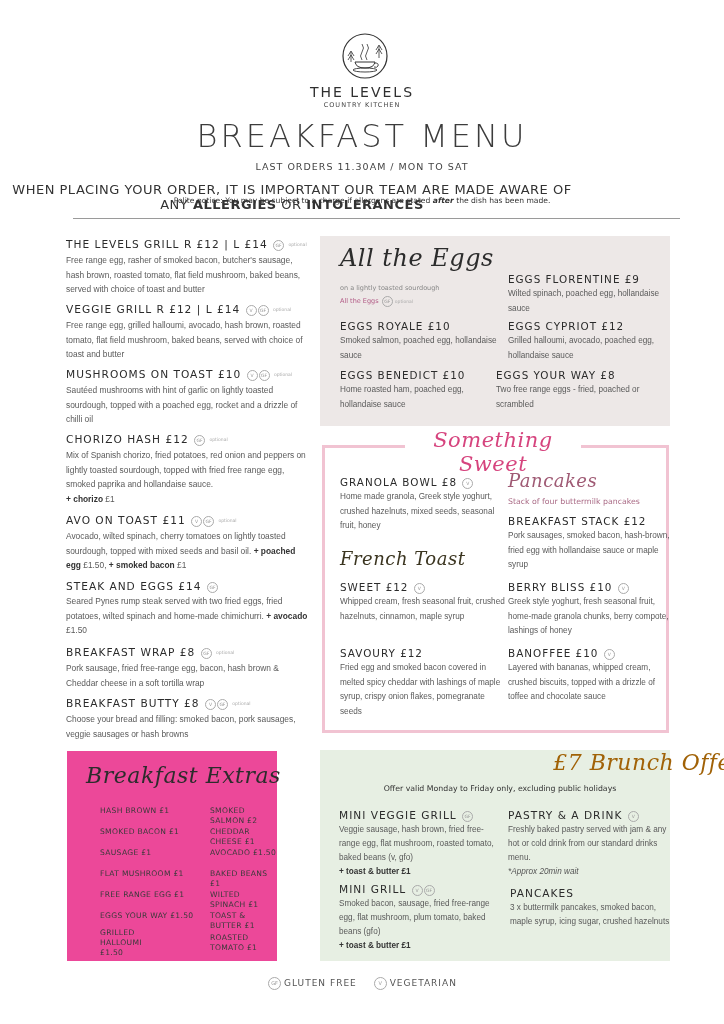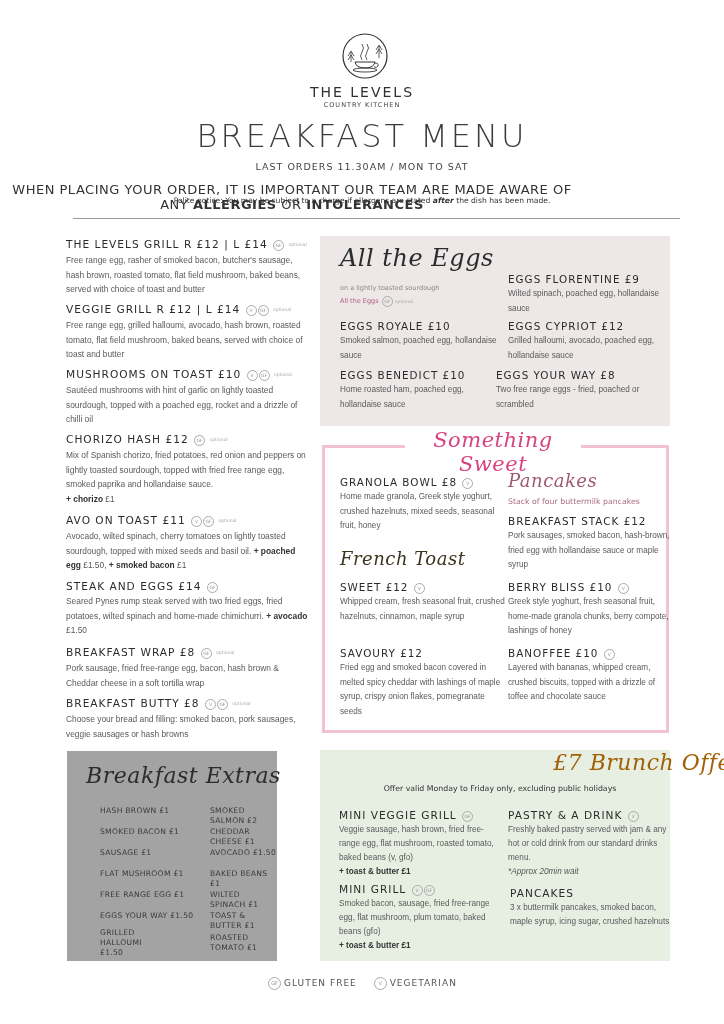--- a/index.html
+++ b/index.html
@@ -41,21 +41,21 @@
   
   .sweet-panel { position: absolute; left: 322px; top: 445px; width: 347px; height: 288px; border: 3px solid #f1c3d2; background: #fff; }
   .sweet-gap { position: absolute; left: 405px; top: 438px; width: 176px; height: 14px; background: #fff; }
   .sweet-script { position: absolute; left: 405px; top: 428px; width: 176px; text-align: center; font-size: 21px; color: #d6447e; }
   .sub-script { font-size: 18px; }
   .pancakes-script { position: absolute; left: 508px; top: 470px; color: #9f5a74; }
   .pancakes-sub { position: absolute; left: 508px; top: 497px; font-size: 7.8px; color: #a96a85; font-family: "DejaVu Sans", sans-serif; }
   .french-script { position: absolute; left: 340px; top: 548px; color: #3b3520; }
 
   
-  .extras-panel { position: absolute; left: 67px; top: 751px; width: 210px; height: 210px; background: #a3a3a3; }
+  .extras-panel { position: absolute; left: 67px; top: 751px; width: 210px; height: 210px; background: #ec4899; }
   .extras-script { position: absolute; left: 0; top: 12px; width: 233px; text-align: center; font-size: 22px; color: #2c2c2c; }
   .extra { position: absolute; font-family: "DejaVu Sans", sans-serif; font-size: 7.6px; letter-spacing: 0.3px; color: #3a3a3a; text-transform: uppercase; line-height: 10px; padding-left: 20px; }
 
   
   .brunch-panel { position: absolute; left: 320px; top: 750px; width: 350px; height: 211px; background: #e7efe3; }
   .brunch-script { position: absolute; left: 0; top: 0; width: 422px; text-align: right; font-size: 22px; color: #a16207; }
   .brunch-sub { position: absolute; left: 0; top: 34px; width: 350px; text-align: center; font-size: 7.8px; color: #333; font-family: "DejaVu Sans", sans-serif; padding-left: 10px; }
   .brunch-item { position: absolute; width: 165px; }
   .brunch-item .item-desc { font-size: 8.2px; line-height: 14px; }
   .brunch-item .extra-line { font-size: 8.2px; font-weight: bold; color: #333; line-height: 14px; }

